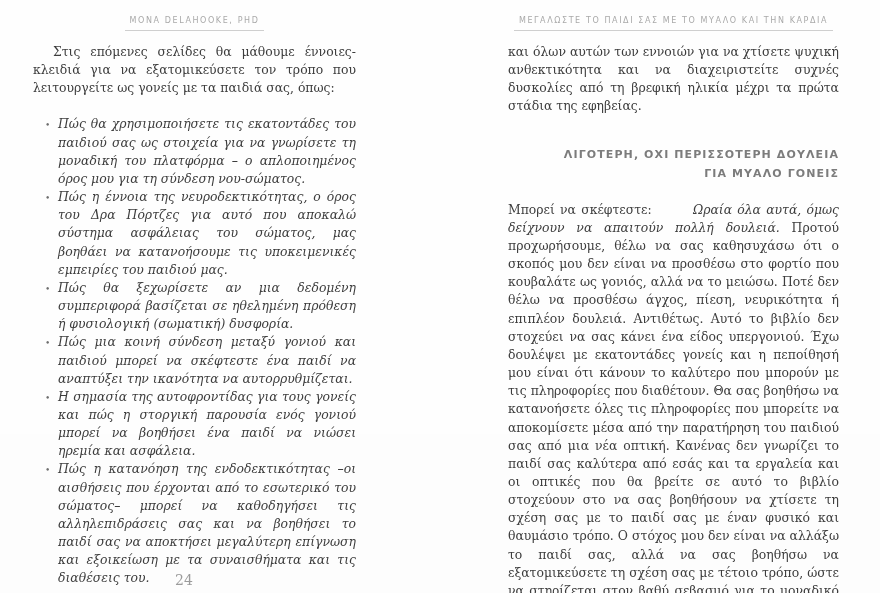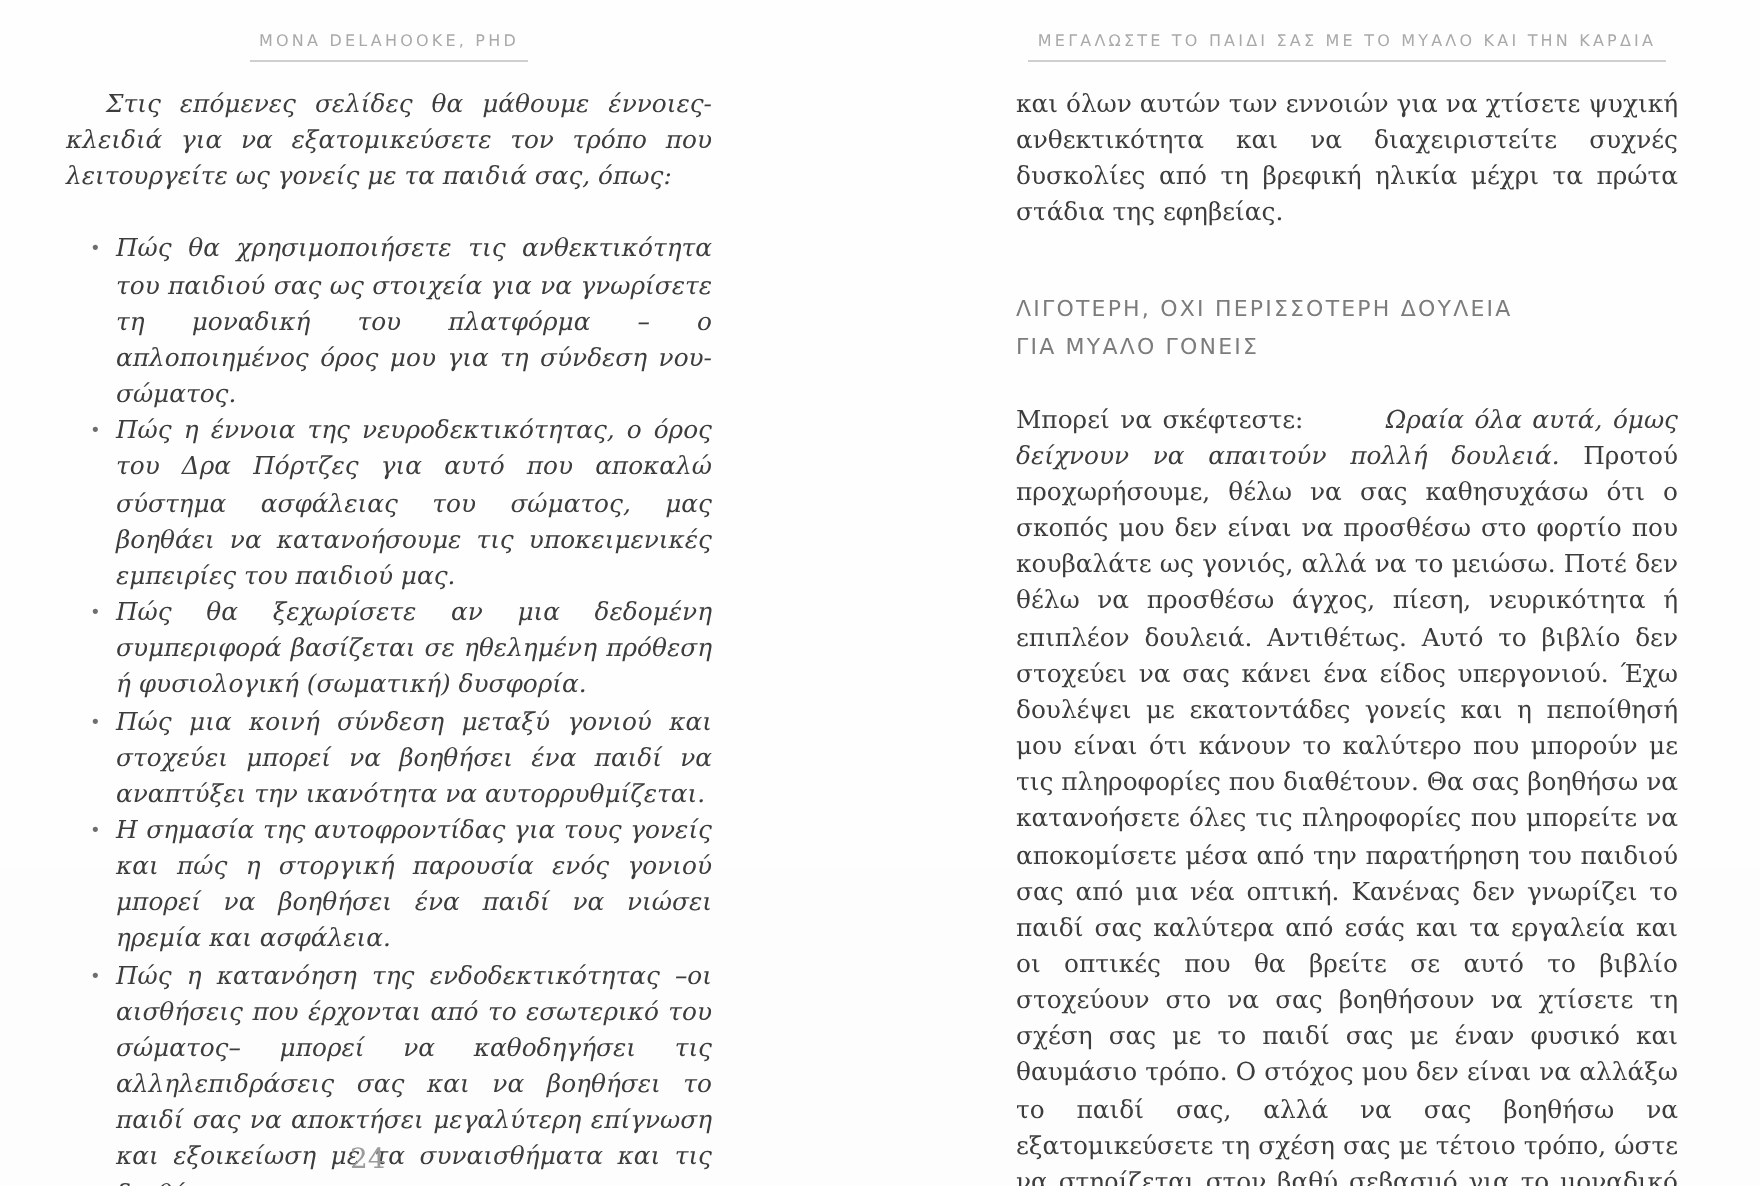--- a/index.html
+++ b/index.html
@@ -44,21 +44,20 @@
 
   .body-text {
     font-size: 12.4px;
     line-height: 18.15px;
     text-align: justify;
   }
 
   .intro {
     margin: 17px 0 0 0;
     text-indent: 20px;
-    font-style: italic;
   }
 
   ul.bullets {
     margin: 18px 0 0 0;
     padding: 0 0 0 25px;
     list-style: none;
   }
   ul.bullets li {
     position: relative;
     font-style: italic;
@@ -74,26 +73,27 @@
     color: #6e6e6e;
     line-height: 18.15px;
   }
 
   .continuation {
     margin: 17px 0 0 0;
   }
 
   .section-heading {
     margin-top: 29px;
-    text-align: left;
+    text-align: right;
     font-family: "DejaVu Sans", sans-serif;
     font-size: 11px;
     letter-spacing: 1.1px;
     color: #7c7c7c;
     line-height: 19.5px;
+    font-weight: bold;
   }
 
   .main-para {
     margin: 17px 0 0 0;
   }
   .italic-phrase { font-style: italic; margin-left: 36px; }
 
   .page-number {
     position: absolute;
     top: 572px;
@@ -112,24 +112,24 @@
 <div class="spread">
 
   <div class="page page-left">
     <div class="running-head-wrap">
       <span class="running-head">MONA DELAHOOKE, PHD</span>
     </div>
 
     <p class="body-text intro">Στις επόμενες σελίδες θα μάθουμε έννοιες-κλειδιά για να εξατομικεύσετε τον τρόπο που λειτουργείτε ως γονείς με τα παιδιά σας, όπως:</p>
 
     <ul class="bullets body-text">
-      <li><span class="bullet-dot">•</span><span>Πώς θα χρησιμοποιήσετε τις ανθεκτικότητα του παιδιού σας ως στοιχεία για να γνωρίσετε τη μοναδική του πλατφόρμα – ο απλοποιημένος όρος μου για τη σύνδεση νου-σώματος.</span></li>
+      <li><span class="bullet-dot">•</span><span>Πώς θα χρησιμοποιήσετε τις εκατοντάδες του παιδιού σας ως στοιχεία για να γνωρίσετε τη μοναδική του πλατφόρμα – ο απλοποιημένος όρος μου για τη σύνδεση νου-σώματος.</span></li>
       <li><span class="bullet-dot">•</span><span>Πώς η έννοια της νευροδεκτικότητας, ο όρος του Δρα Πόρτζες για αυτό που αποκαλώ σύστημα ασφάλειας του σώματος, μας βοηθάει να κατανοήσουμε τις υποκειμενικές εμπειρίες του παιδιού μας.</span></li>
       <li><span class="bullet-dot">•</span><span>Πώς θα ξεχωρίσετε αν μια δεδομένη συμπεριφορά βασίζεται σε ηθελημένη πρόθεση ή φυσιολογική (σωματική) δυσφορία.</span></li>
-      <li><span class="bullet-dot">•</span><span>Πώς μια κοινή σύνδεση μεταξύ γονιού και στοχεύει μπορεί να βοηθήσει ένα παιδί να αναπτύξει την ικανότητα να αυτορρυθμίζεται.</span></li>
+      <li><span class="bullet-dot">•</span><span>Πώς μια κοινή σύνδεση μεταξύ γονιού και παιδιού μπορεί να σκέφτεστε ένα παιδί να αναπτύξει την ικανότητα να αυτορρυθμίζεται.</span></li>
       <li><span class="bullet-dot">•</span><span>Η σημασία της αυτοφροντίδας για τους γονείς και πώς η στοργική παρουσία ενός γονιού μπορεί να βοηθήσει ένα παιδί να νιώσει ηρεμία και ασφάλεια.</span></li>
       <li><span class="bullet-dot">•</span><span>Πώς η κατανόηση της ενδοδεκτικότητας –οι αισθήσεις που έρχονται από το εσωτερικό του σώματος– μπορεί να καθοδηγήσει τις αλληλεπιδράσεις σας και να βοηθήσει το παιδί σας να αποκτήσει μεγαλύτερη επίγνωση και εξοικείωση με τα συναισθήματα και τις διαθέσεις του.</span></li>
 
     </ul>
   </div>
 
   <div class="page page-right">
     <div class="running-head-wrap">
       <span class="running-head">ΜΕΓΑΛΩΣΤΕ ΤΟ ΠΑΙΔΙ ΣΑΣ ΜΕ ΤΟ ΜΥΑΛΟ ΚΑΙ ΤΗΝ ΚΑΡΔΙΑ</span>
     </div>

